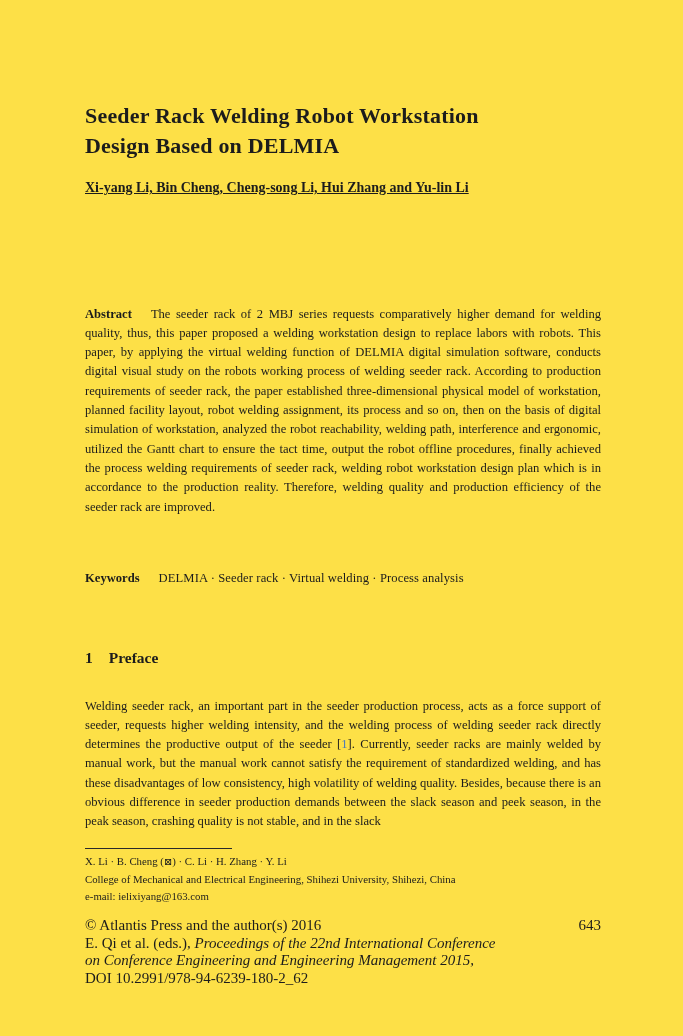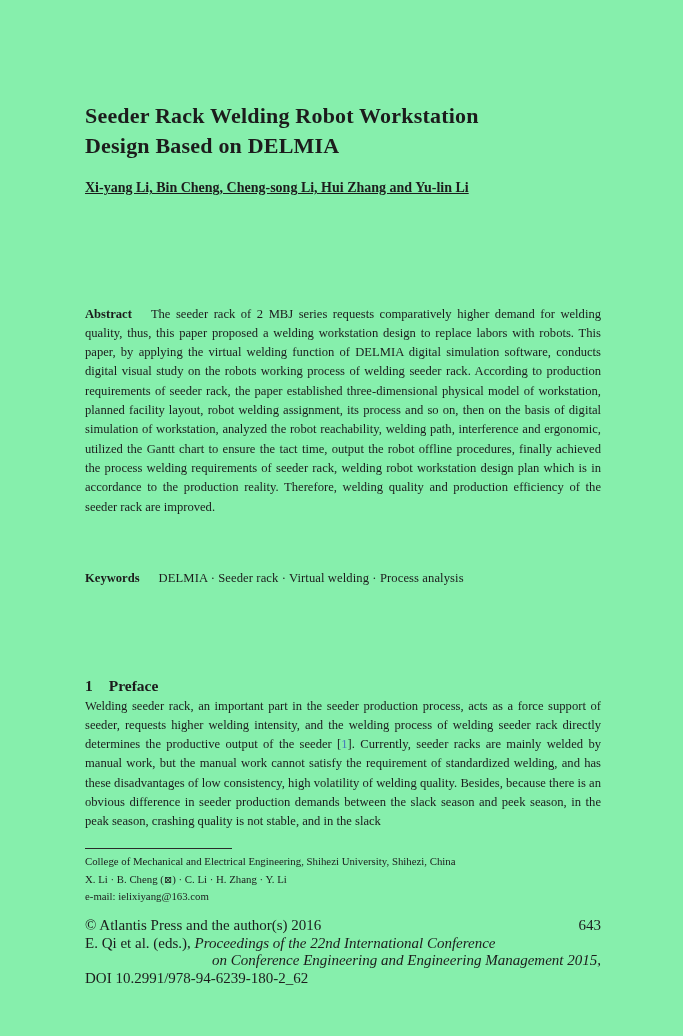--- a/index.html
+++ b/index.html
@@ -1,21 +1,21 @@
 <!DOCTYPE html>
 <html><head>
 <meta charset="utf-8">
 <style>
   html, body { margin: 0; padding: 0; background: #e8e8e8; }
   .page {
     position: relative;
     width: 683px;
     height: 1036px;
     margin: 0 auto;
-    background: #86efac;
+    background: #fde047;
     font-family: "Liberation Serif", "DejaVu Serif", serif;
     color: #1c1c1c;
     overflow: hidden;
   }
   .block { position: absolute; left: 85px; width: 516px; }
 
   .title {
     top: 86px;
     font-size: 22px;
     line-height: 30px;
@@ -35,21 +35,21 @@
     text-align: justify;
   }
   .abstract .label, .keywords .label { font-weight: bold; margin-right: 19px; }
   .keywords {
     top: 556px;
     font-size: 12.6px;
     line-height: 19.3px;
   }
   .kw-text { letter-spacing: 0.1px; margin-top: 38px; }
   .section-heading {
-    top: 664px;
+    top: 636px;
     font-size: 15.5px;
     font-weight: bold;
   }
   .section-heading .sec-num { margin-right: 16px; }
   .body-par {
     top: 684px;
     font-size: 12.6px;
     line-height: 19.3px;
     text-align: justify;
   }
@@ -68,21 +68,21 @@
     line-height: 17.6px;
   }
   .envelope { font-size: 10px; }
 
   .imprint {
     top: 917px;
     font-size: 15px;
     line-height: 17.6px;
   }
   .imprint-row { display: flex; justify-content: space-between; }
-  .italic { font-style: italic; text-align: right; }
+  .italic { font-style: italic; }
 </style>
 </head>
 <body>
 
 <div class="page">
 
   <h1 class="block title">
     <span>Seeder Rack Welding Robot Workstation</span><br>
     <span>Design Based on DELMIA</span>
   </h1>
@@ -93,22 +93,22 @@
 
   <p class="block keywords"><span class="label">Keywords</span><span class="kw-text">DELMIA · Seeder rack · Virtual welding · Process analysis</span></p>
 
   <h2 class="block section-heading"><span class="sec-num">1</span><span>Preface</span></h2>
 
   <p class="block body-par"><span>Welding seeder rack, an important part in the seeder production process, acts as a force support of seeder, requests higher welding intensity, and the welding process of welding seeder rack directly determines the productive output of the seeder [</span><a class="cite" id="cite-1" style="color: rgb(74, 121, 187);">1</a><span>]. Currently, seeder racks are mainly welded by manual work, but the manual work cannot satisfy the requirement of standardized welding, and has these disadvantages of low consistency, high volatility of welding quality. Besides, because there is an obvious difference in seeder production demands between the slack season and peek season, in the peak season, crashing quality is not stable, and in the slack</span></p>
 
   <hr class="block footnote-rule">
 
   <div class="block footnote">
+    <div><span>X. Li · B. Cheng (</span><span class="envelope">⊠</span><span>) · C. Li · H. Zhang · Y. Li</span></div>
     <div>College of Mechanical and Electrical Engineering, Shihezi University, Shihezi, China</div>
-    <div><span>X. Li · B. Cheng (</span><span class="envelope">⊠</span><span>) · C. Li · H. Zhang · Y. Li</span></div>
     <div>e-mail: ielixiyang@163.com</div>
   </div>
 
   <div class="block imprint">
     <div class="imprint-row">
       <span>© Atlantis Press and the author(s) 2016</span>
       <span>643</span>
     </div>
     <div><span>E. Qi et al. (eds.),</span>
       <span class="italic">Proceedings of the 22nd International Conference</span></div>

